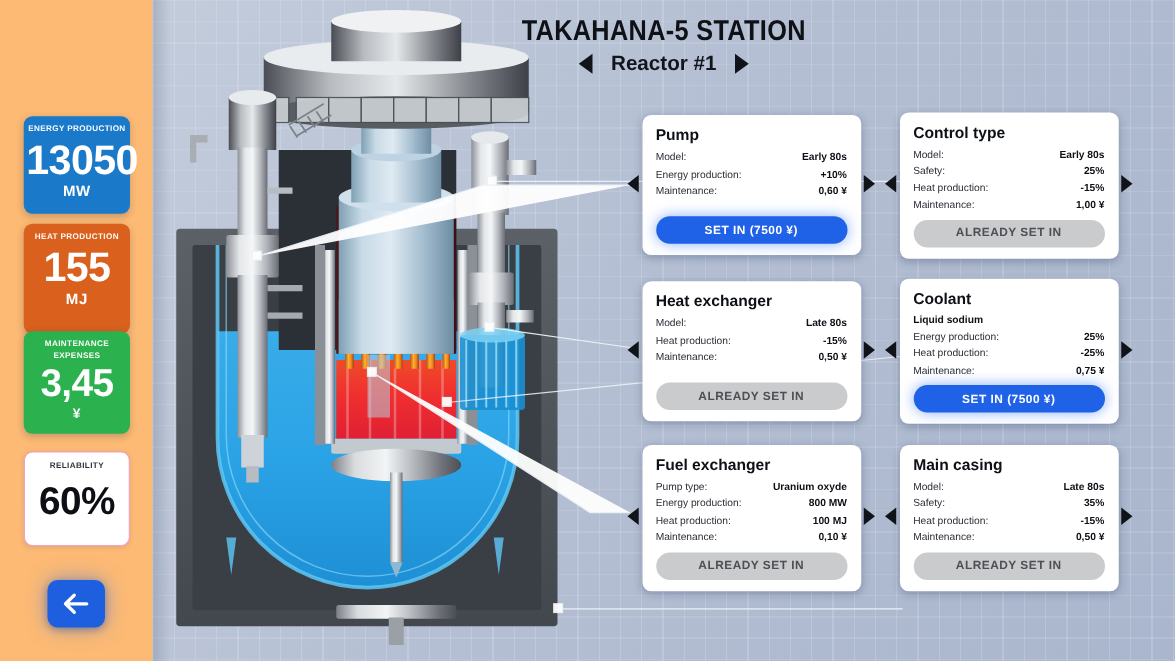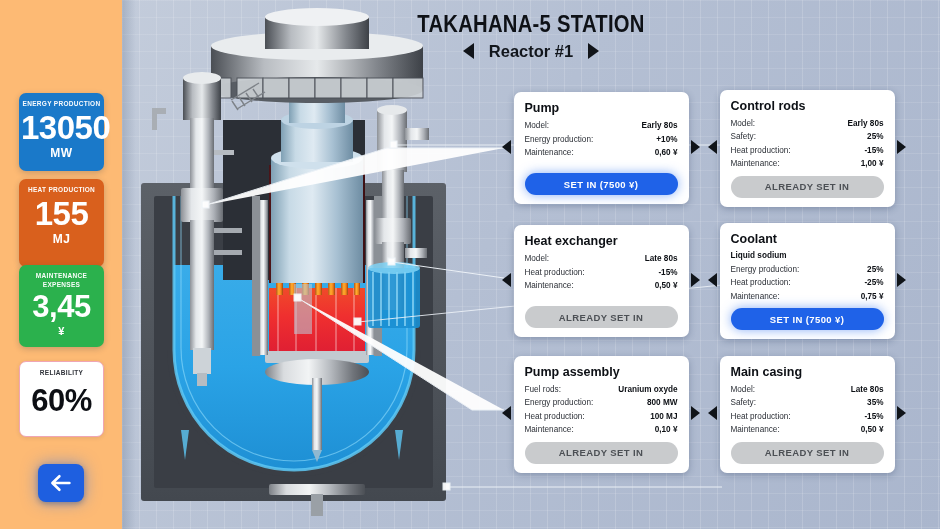--- a/index.html
+++ b/index.html
@@ -512,21 +512,21 @@
             </div>
           </div>
           <button class="card-btn active">SET IN (7500 ¥)</button>
         </div>
         <div class="card-arrow right"></div>
       </div>
 
       <div class="card-wrap">
         <div class="card-arrow left"></div>
         <div class="card">
-          <div class="card-title">Control rods</div>
+          <div class="card-title">Control type</div>
           <div class="rows">
             <div class="row">
               <span class="k">Model:</span>
               <span class="v">Early 80s</span>
             </div>
             <div class="row">
               <span class="k">Safety:</span>
               <span class="v">25%</span>
             </div>
             <div class="row">
@@ -586,24 +586,24 @@
             </div>
           </div>
           <button class="card-btn active">SET IN (7500 ¥)</button>
         </div>
         <div class="card-arrow right"></div>
       </div>
 
       <div class="card-wrap">
         <div class="card-arrow left"></div>
         <div class="card">
-          <div class="card-title">Pump assembly</div>
+          <div class="card-title">Fuel exchanger</div>
           <div class="rows">
             <div class="row">
-              <span class="k">Fuel rods:</span>
+              <span class="k">Pump type:</span>
               <span class="v">Uranium oxyde</span>
             </div>
             <div class="row">
               <span class="k">Energy production:</span>
               <span class="v">800 MW</span>
             </div>
             <div class="row">
               <span class="k">Heat production:</span>
               <span class="v">100 MJ</span>
             </div>

